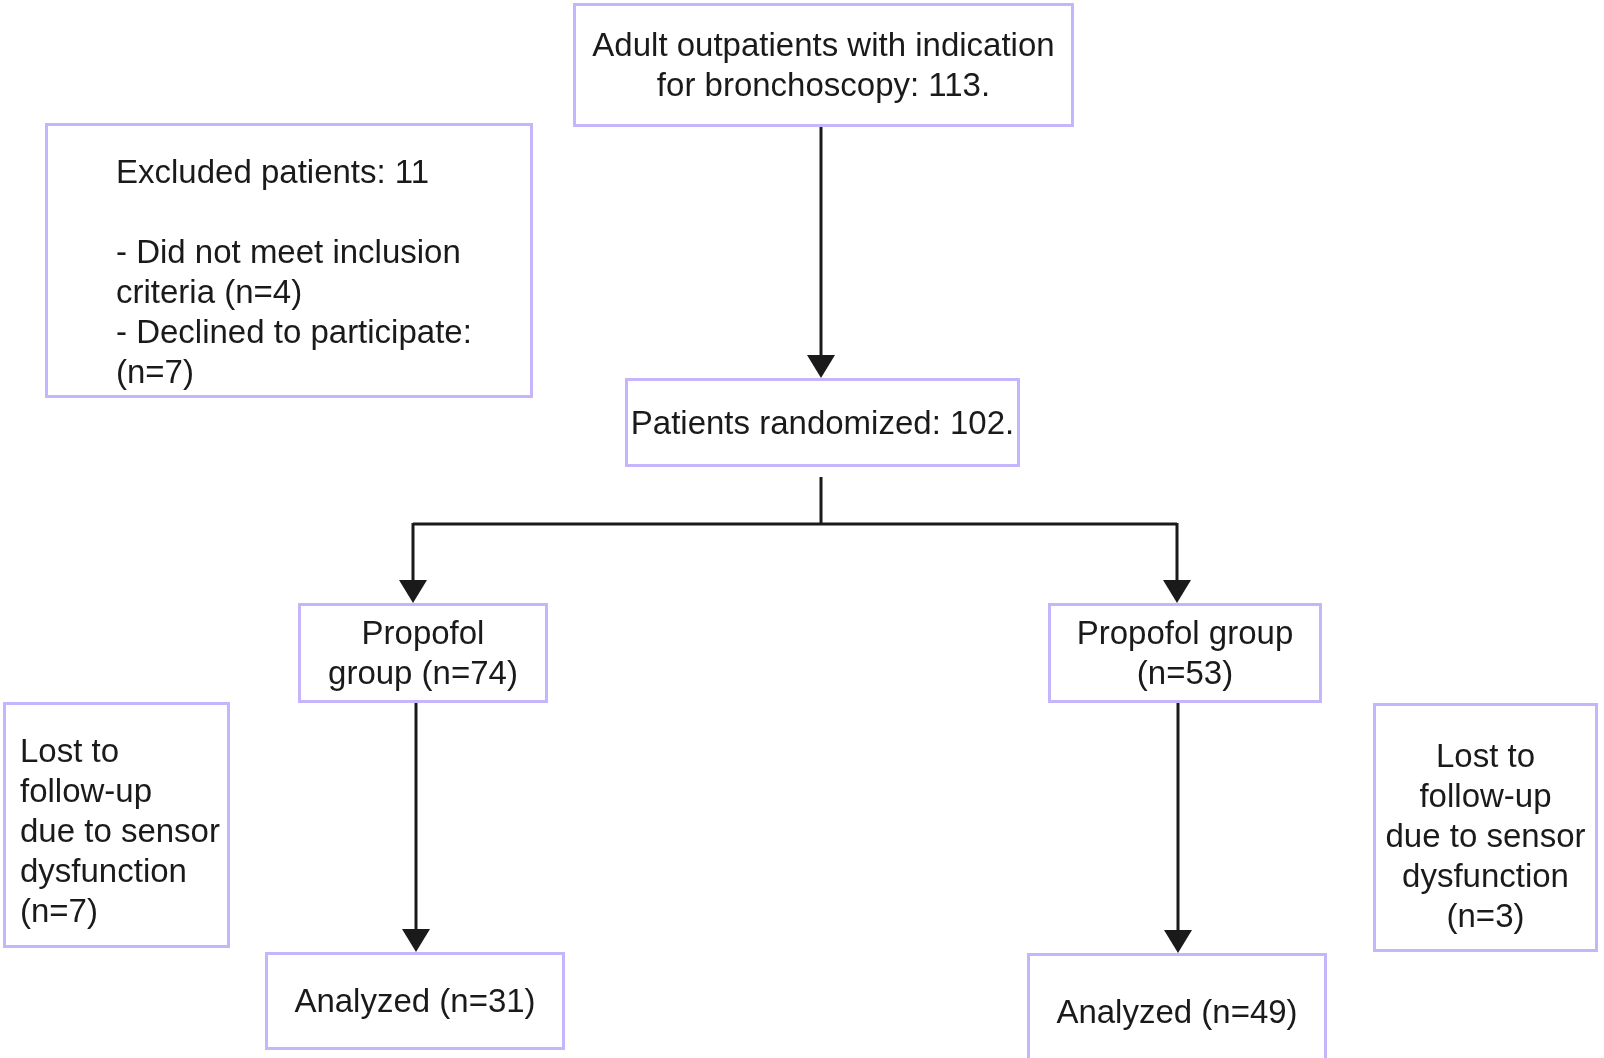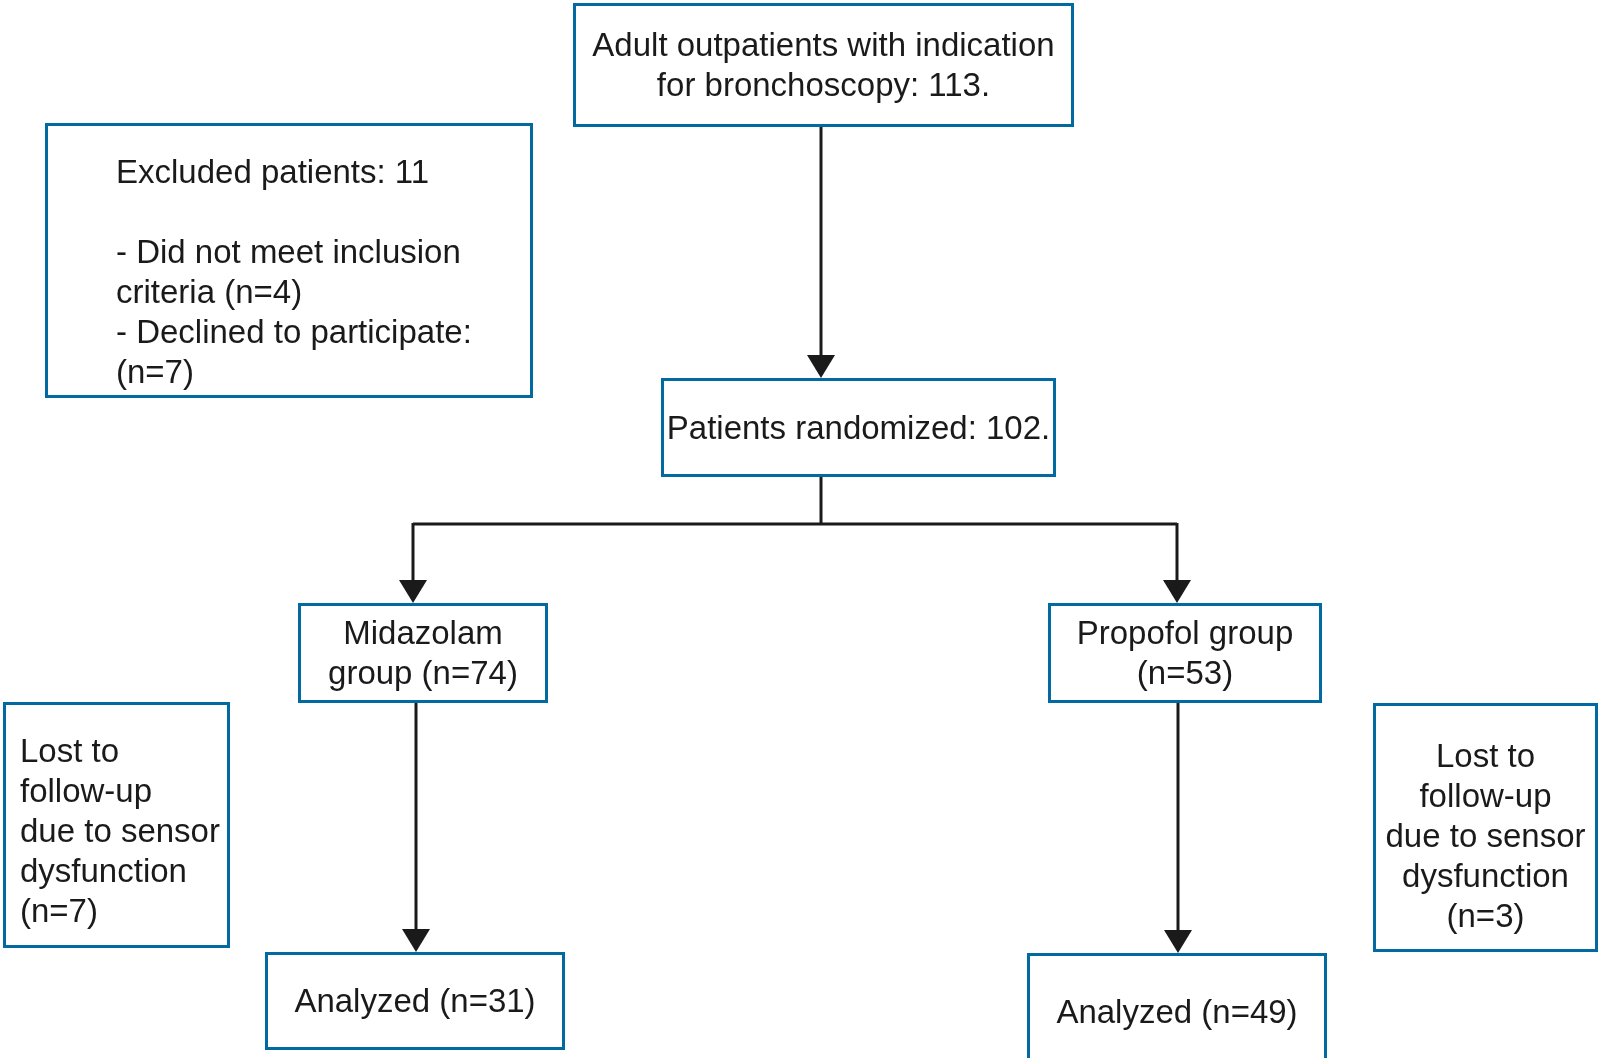--- a/index.html
+++ b/index.html
@@ -20,21 +20,21 @@
     position: absolute;
     left: 0;
     top: 0;
     width: 1604px;
     height: 1058px;
     pointer-events: none;
   }
   .box {
     position: absolute;
     box-sizing: border-box;
-    border: 3px solid #0369a1;
+    border: 3px solid #c4b5fd;
     background: #ffffff;
     font-size: 33px;
     line-height: 40px;
     color: #1a1a1a;
   }
   .box.centered {
     display: flex;
     flex-direction: column;
     justify-content: center;
     align-items: center;
@@ -44,21 +44,21 @@
     text-align: left;
   }
   .ln {
     display: block;
     min-height: 40px;
     white-space: nowrap;
   }
   
   .enrollment      { left: 573px;  top: 3px;   width: 501px; height: 124px; }
   .excluded        { left: 45px;   top: 123px; width: 488px; height: 275px; padding: 26px 4px 10px 68px; }
-  .randomized      { left: 625px;  top: 378px; width: 395px; height: 99px; margin-left: 36px;  }
+  .randomized      { left: 625px;  top: 378px; width: 395px; height: 89px;  }
   .midazolam       { left: 298px;  top: 603px; width: 250px; height: 100px; }
   .propofol        { left: 1048px; top: 603px; width: 274px; height: 100px; }
   .lost-left       { left: 3px;    top: 702px; width: 227px; height: 246px; padding: 26px 6px 6px 14px; }
   .lost-right      { left: 1373px; top: 703px; width: 225px; height: 249px; padding: 30px 4px 4px 4px; text-align: center; }
   .analyzed-left   { left: 265px;  top: 952px; width: 300px; height: 98px;  }
   .analyzed-right  { left: 1027px; top: 953px; width: 300px; height: 117px;  }
 </style>
 </head>
 <body>
 
@@ -100,21 +100,21 @@
     <span class="ln">criteria (n=4)</span>
     <span class="ln">- Declined to participate:</span>
     <span class="ln">(n=7)</span>
   </div>
 
   <div class="box centered randomized">
     <span class="ln">Patients randomized: 102.</span>
   </div>
 
   <div class="box centered midazolam">
-    <span class="ln">Midazolam</span>
+    <span class="ln">Propofol</span>
     <span class="ln">group (n=74)</span>
   </div>
 
   <div class="box centered propofol">
     <span class="ln">Propofol group</span>
     <span class="ln">(n=53)</span>
   </div>
 
   <div class="box left-text lost-left">
     <span class="ln">Lost to</span>

